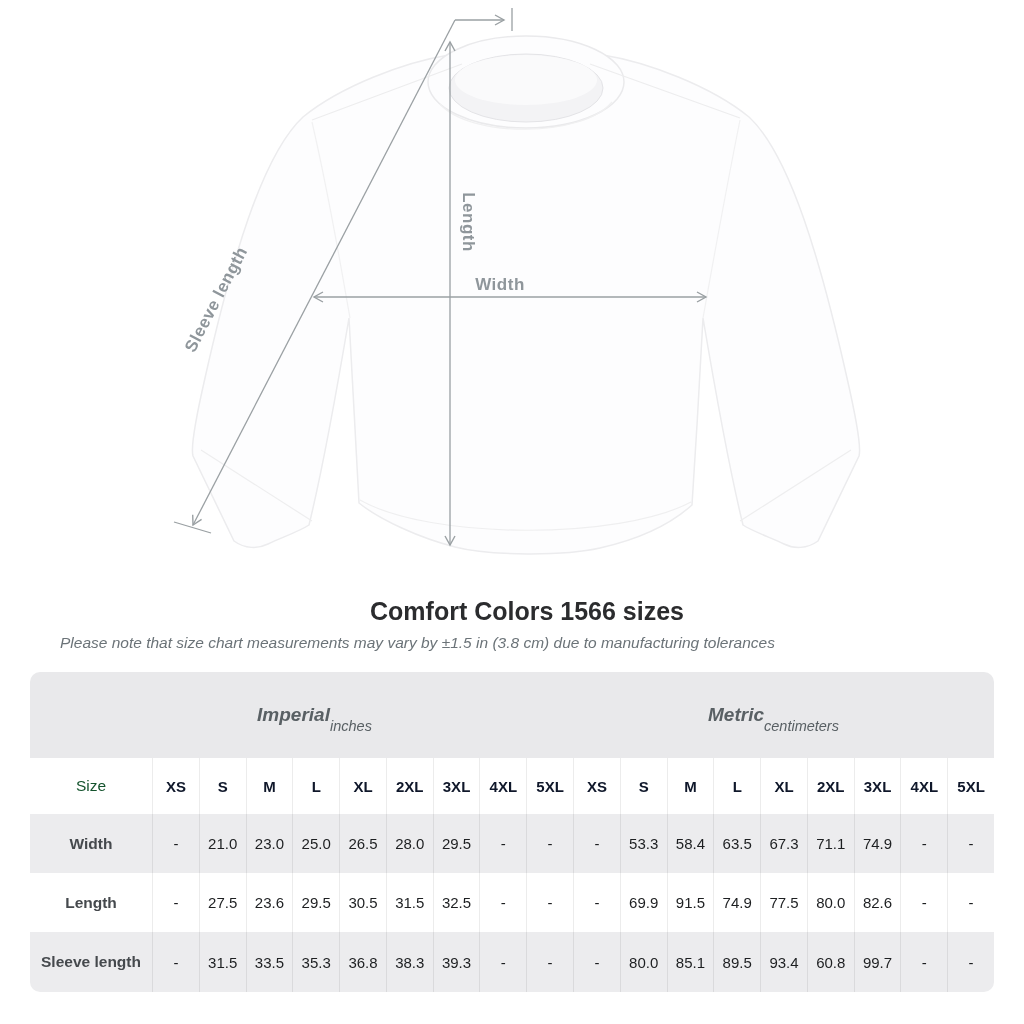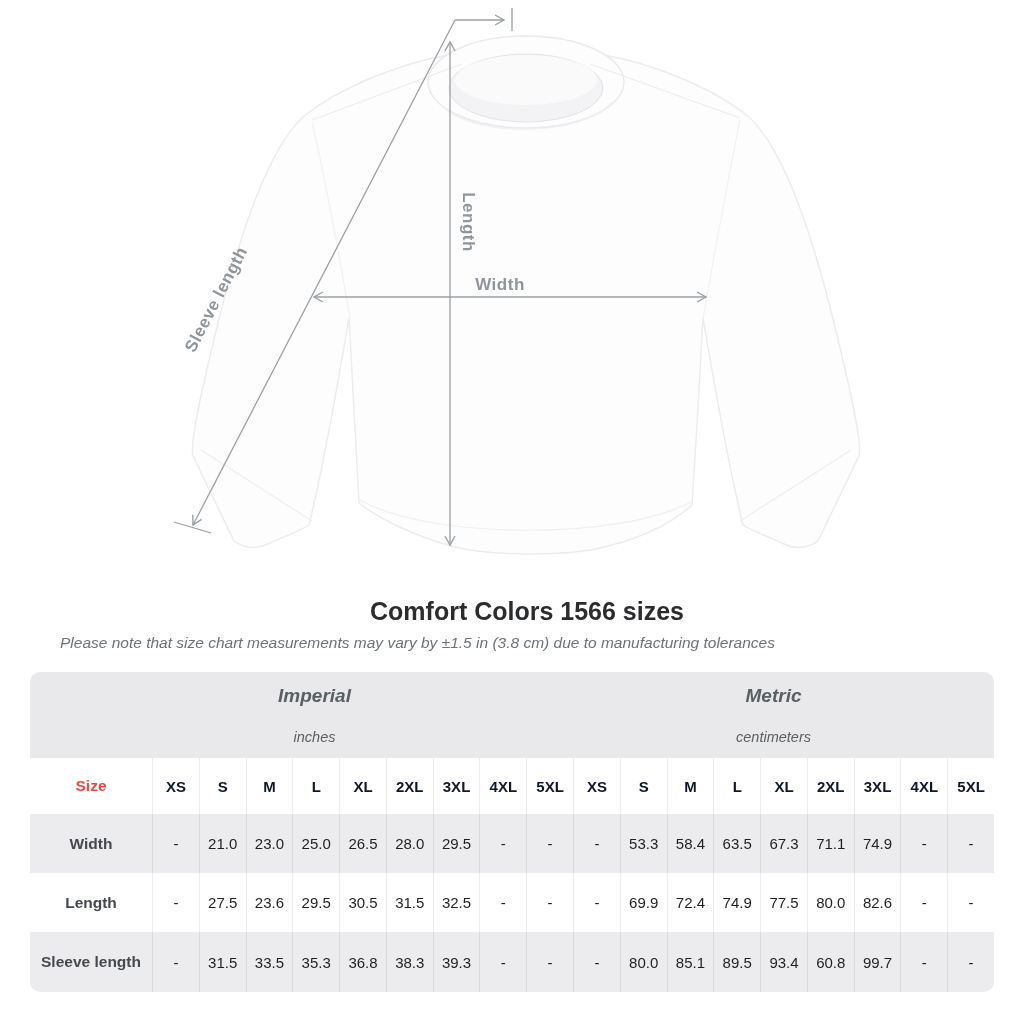--- a/index.html
+++ b/index.html
@@ -21,36 +21,36 @@
   .page-subtitle{
     position:absolute;left:0;top:634px;width:835px;margin:0;text-align:center;
     font-style:italic;font-size:15.5px;color:#6b7378;
   }
   
   .size-table{
     position:absolute;left:30px;top:672px;width:964px;height:320px;
     border-radius:10px;overflow:hidden;background:#fff;
   }
   .unit-header{display:flex;height:86px;background:#e9e9eb;}
-  .unit{display:flex;flex-direction:column;justify-content:center;align-items:center;color:#596064;}
+  .unit{display:flex;flex-direction:row;justify-content:center;align-items:center;color:#596064;}
   .unit-imperial{width:543px;padding-left:26px;box-sizing:border-box;}
   .unit-metric{flex:1;padding-right:20px;box-sizing:border-box;}
   .unit-name{font-size:19px;font-weight:bold;font-style:italic;line-height:1.2;}
   .unit-sub{font-size:14.5px;font-style:italic;margin-top:21px;}
   .grid-row{display:grid;grid-template-columns:122px repeat(18,1fr);}
   .grid-row.head{height:56px;background:#fff;}
   .grid-row.r0{height:59px;background:#ececee;}
   .grid-row.r1{height:59px;background:#fff;}
   .grid-row.r2{height:60px;background:#ececee;}
   .cell{
     display:flex;align-items:center;justify-content:center;
     font-size:15px;color:#1d1f21;border-left:1px solid rgba(0,0,0,0.075);
   }
   .cell.first{border-left:none;}
-  .cell.size-head{font-weight:bold;color:#ef4444;font-size:15.5px;text-align:right;}
+  .cell.size-head{font-weight:normal;color:#14532d;font-size:15.5px;text-align:right;}
   .cell.col-head{font-weight:bold;color:#0f172a;}
   .cell.row-label{font-weight:bold;color:#45494d;font-size:15.5px;}
 </style>
 </head>
 <body>
 
 <div class="canvas">
 
   <svg class="diagram" width="1024" height="592" viewBox="0 0 1024 592">
     <defs>
@@ -176,21 +176,21 @@
           <div class="cell value">27.5</div>
           <div class="cell value">23.6</div>
           <div class="cell value">29.5</div>
           <div class="cell value">30.5</div>
           <div class="cell value">31.5</div>
           <div class="cell value">32.5</div>
           <div class="cell value">-</div>
           <div class="cell value">-</div>
           <div class="cell value">-</div>
           <div class="cell value">69.9</div>
-          <div class="cell value">72.4</div>
+          <div class="cell value">91.5</div>
           <div class="cell value">74.9</div>
           <div class="cell value">77.5</div>
           <div class="cell value">80.0</div>
           <div class="cell value">82.6</div>
           <div class="cell value">-</div>
           <div class="cell value">-</div>
         </div>
         <div class="grid-row r2">
           <div class="cell first row-label">Sleeve length</div>
           <div class="cell value">-</div>

